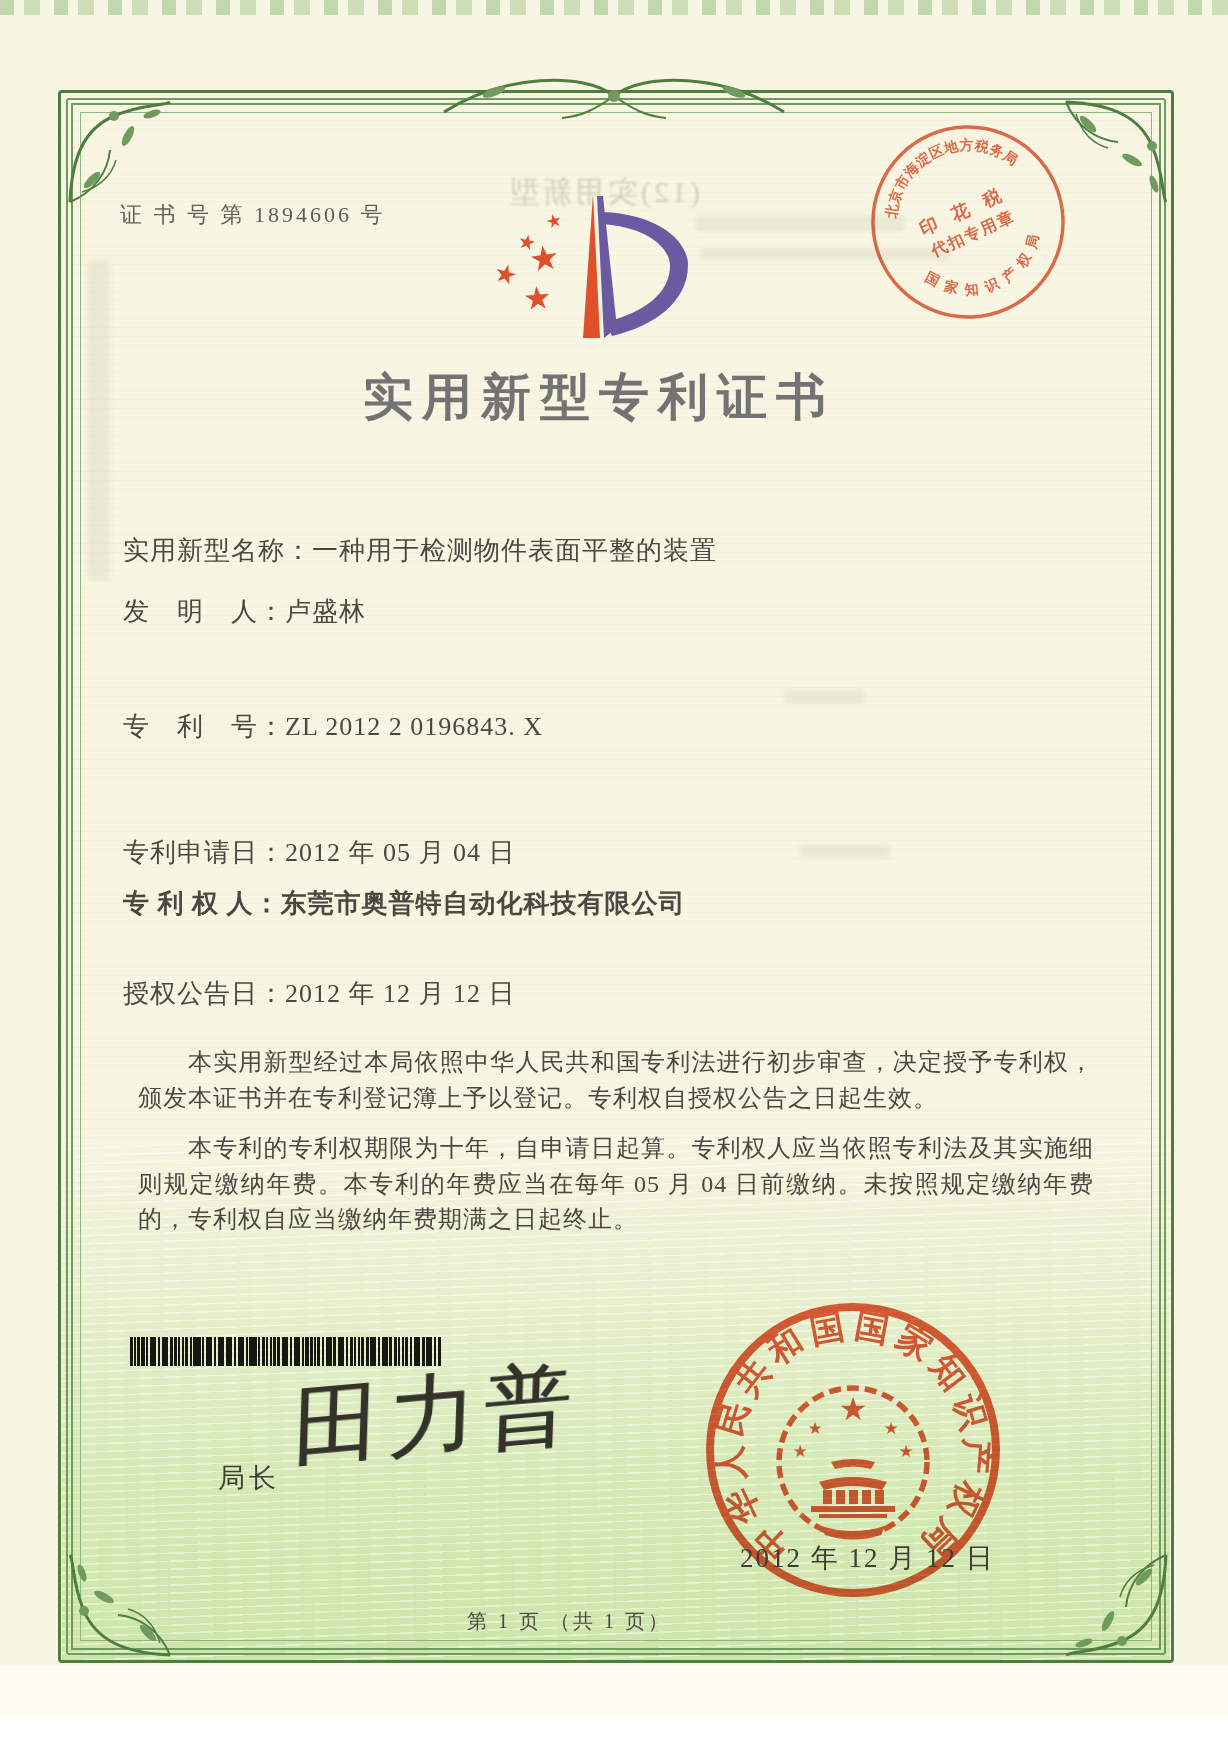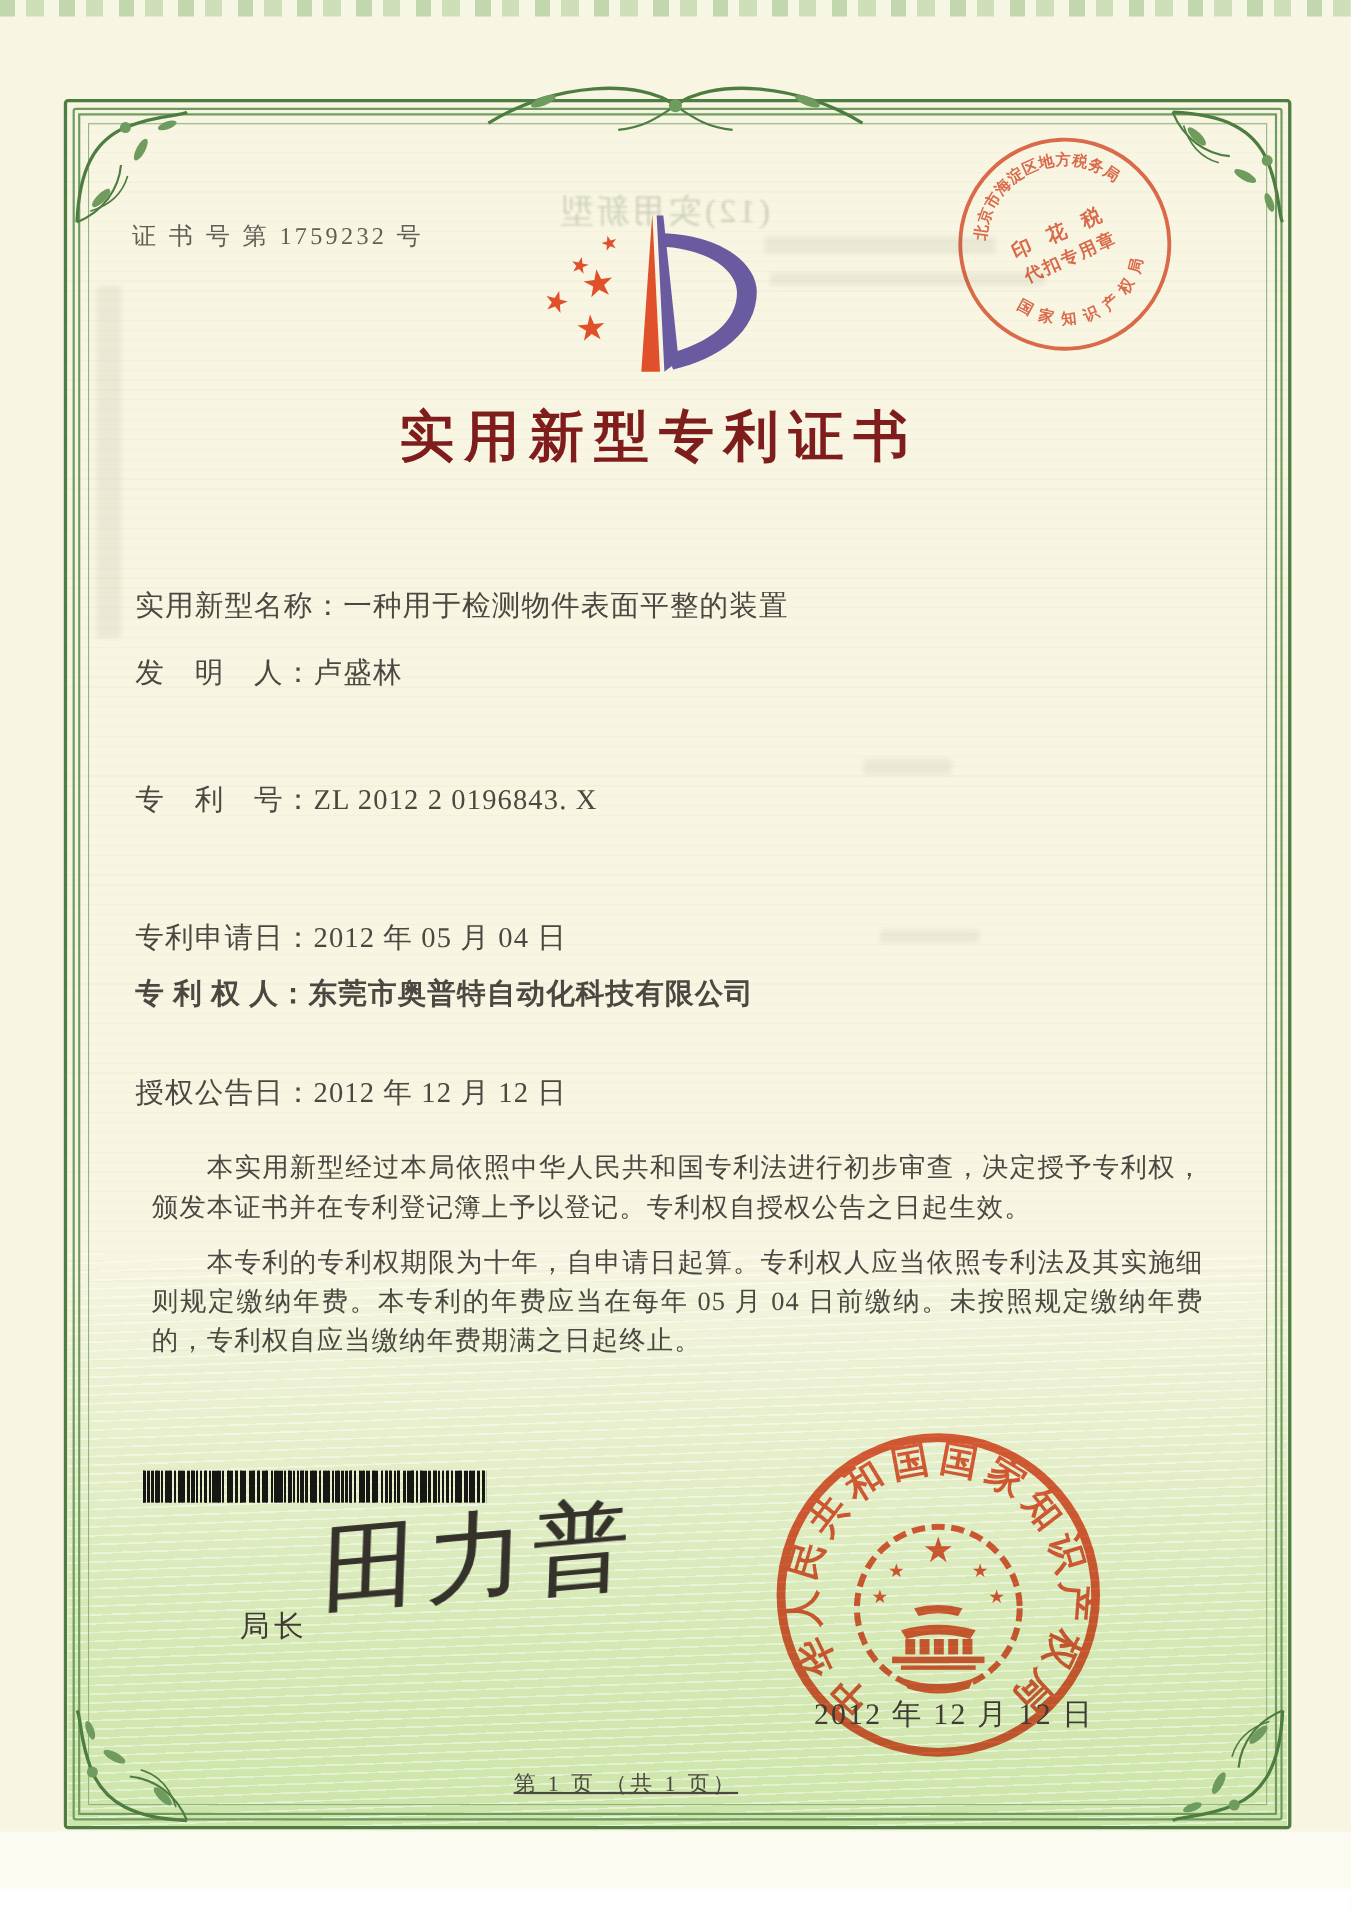--- a/index.html
+++ b/index.html
@@ -22,21 +22,21 @@
       repeating-linear-gradient(178deg,rgba(255,255,255,.45) 0 1.5px,rgba(255,255,255,0) 1.5px 8px),
       linear-gradient(to bottom,rgba(214,234,186,0) 0,rgba(213,233,182,.4) 130px,rgba(205,230,170,.78) 330px,rgba(199,227,162,.88) 100%);}
   .corner{width:116px;height:116px;}
   
   .ghost-text{left:440px;top:172px;width:260px;font-size:30px;color:rgba(140,152,124,.38);
     transform:scaleX(-1);filter:blur(1.2px);letter-spacing:3px;}
   .smudge{background:rgba(168,176,148,.16);filter:blur(2.5px);border-radius:3px;}
   
   .cert-no{left:120px;top:200px;font-size:22px;letter-spacing:3px;color:#5f5f54;}
   .title{left:0;right:30px;top:364px;text-align:center;font-size:50px;font-weight:700;
-    letter-spacing:9px;color:#7f1d1d;}
+    letter-spacing:9px;color:#737373;}
   
   .logo{left:430px;top:150px;width:280px;height:200px;}
   .logo-star{position:absolute;color:#e0502a;line-height:1;}
   
   .field{left:123px;font-size:26px;color:#4a4840;letter-spacing:1px;white-space:nowrap;}
   .f1{top:533px;} .f2{top:594px;} .f3{top:709px;} .f4{top:799px;margin-top:36px;} .f5{top:886px;font-weight:bold;} .f6{top:976px;}
   
   .paras{left:123px;width:986px;top:1030px;font-size:24px;line-height:35.5px;
     color:#4a4840;text-align:justify;letter-spacing:1px;}
   .paras p{margin:15px;text-indent:50px;}
@@ -44,21 +44,21 @@
   .barcode{left:130px;top:1337px;width:312px;height:29px;background-color:transparent;
     background-image:
       repeating-linear-gradient(90deg,#161612 0 2px,transparent 2px 4px),
       repeating-linear-gradient(90deg,#161612 0 1px,transparent 1px 7px),
       repeating-linear-gradient(90deg,#161612 0 3px,transparent 3px 11px);}
   .director-label{left:218px;top:1460px;font-size:27px;color:#3e3c33;letter-spacing:4px;}
   .signature{left:292px;top:1356px;font-size:88px;color:#34322a;letter-spacing:8px;
     transform:rotate(-5deg) skewX(-7deg);text-shadow:1px 0 #34322a;filter:blur(.3px);}
   .issue-date{left:740px;top:1540px;font-size:27px;color:#3e3c33;letter-spacing:2px;z-index:6;}
   .page-footer{left:0;right:90px;top:1608px;text-align:center;font-size:20px;
-    color:#4a4840;letter-spacing:3px;text-decoration:underline;}
+    color:#4a4840;letter-spacing:3px;}
   
   .seal-main{left:703px;top:1300px;width:300px;height:300px;mix-blend-mode:multiply;opacity:.92;z-index:5;}
   .stamp-tax{left:856px;top:110px;width:224px;height:224px;mix-blend-mode:multiply;opacity:.85;
     transform:rotate(-24deg);}
   svg text{font-family:"Liberation Serif","DejaVu Serif",serif;}
 </style>
 </head>
 <body>
 
 <div class="abs scan-top-strip"></div>
@@ -137,21 +137,21 @@
   </g>
 </svg>
 
 <div class="abs ghost-text">(12)实用新型</div>
 <div class="abs smudge" style="left:695px;top:215px;width:210px;height:16px;"></div>
 <div class="abs smudge" style="left:700px;top:248px;width:250px;height:12px;"></div>
 <div class="abs smudge" style="left:785px;top:690px;width:80px;height:14px;"></div>
 <div class="abs smudge" style="left:800px;top:845px;width:90px;height:12px;"></div>
 <div class="abs smudge" style="left:88px;top:260px;width:22px;height:320px;"></div>
 
-<div class="abs cert-no">证 书 号 第 1759232 号</div>
+<div class="abs cert-no">证 书 号 第 1894606 号</div>
 
 <div class="abs logo">
   <svg width="280" height="200" viewBox="0 0 280 200">
     <path d="M153,188 L163,44 L170,188 Z" fill="#e0502a"></path>
     <path d="M174,188 L167,46 L173,46 L187,178 Z" fill="#6a5aa0"></path>
     <path d="M172,62 C230,64 258,92 258,115 C258,152 224,176 182,186 L176,172 C216,162 240,142 240,116 C240,96 214,76 170,74 Z" fill="#6a5aa0"></path>
   </svg>
   <span class="logo-star" style="left:116px;top:62px;font-size:18px;transform:rotate(-15deg);">★</span>
   <span class="logo-star" style="left:88px;top:82px;font-size:20px;transform:rotate(12deg);">★</span>
   <span class="logo-star" style="left:99px;top:92px;font-size:34px;transform:rotate(-8deg);">★</span>

